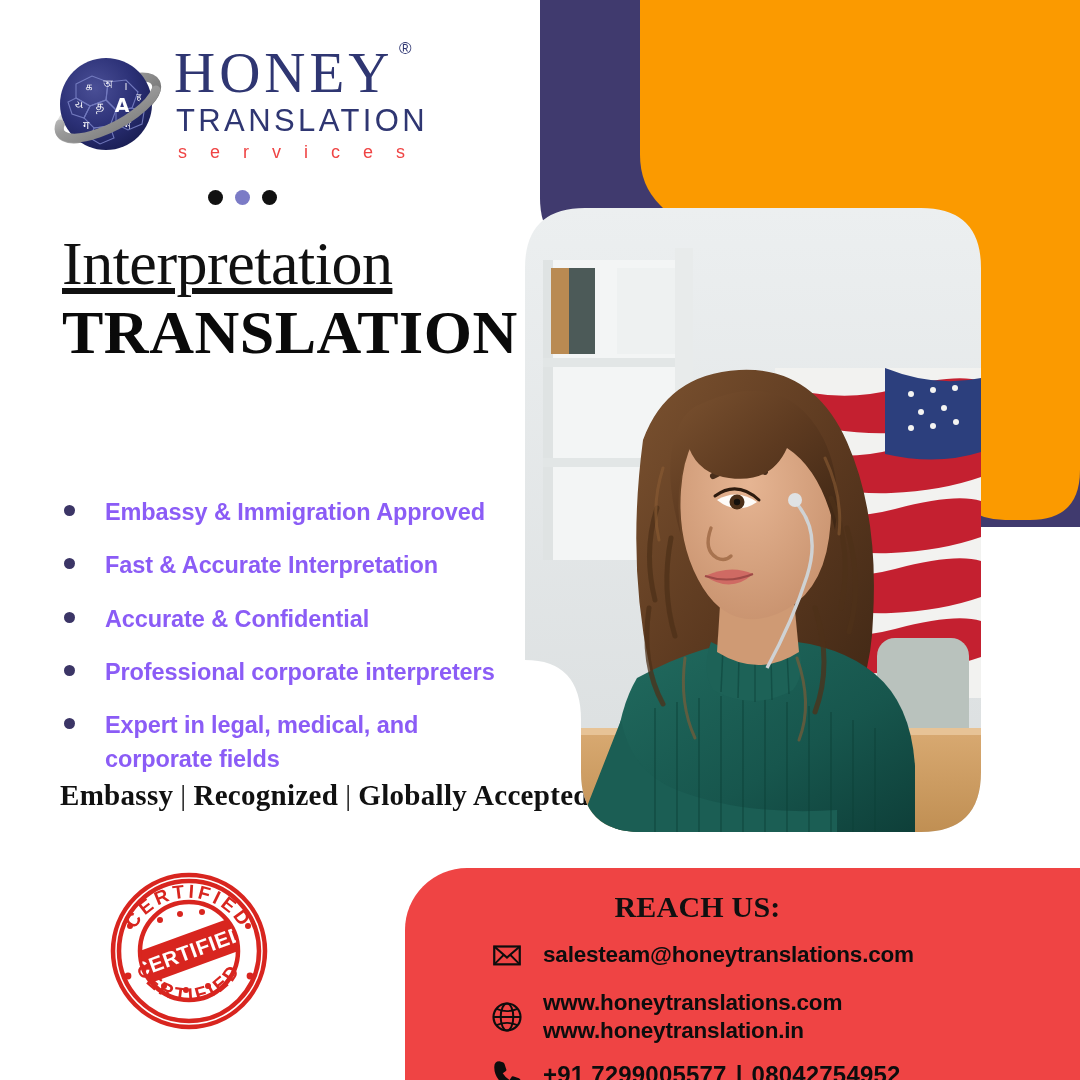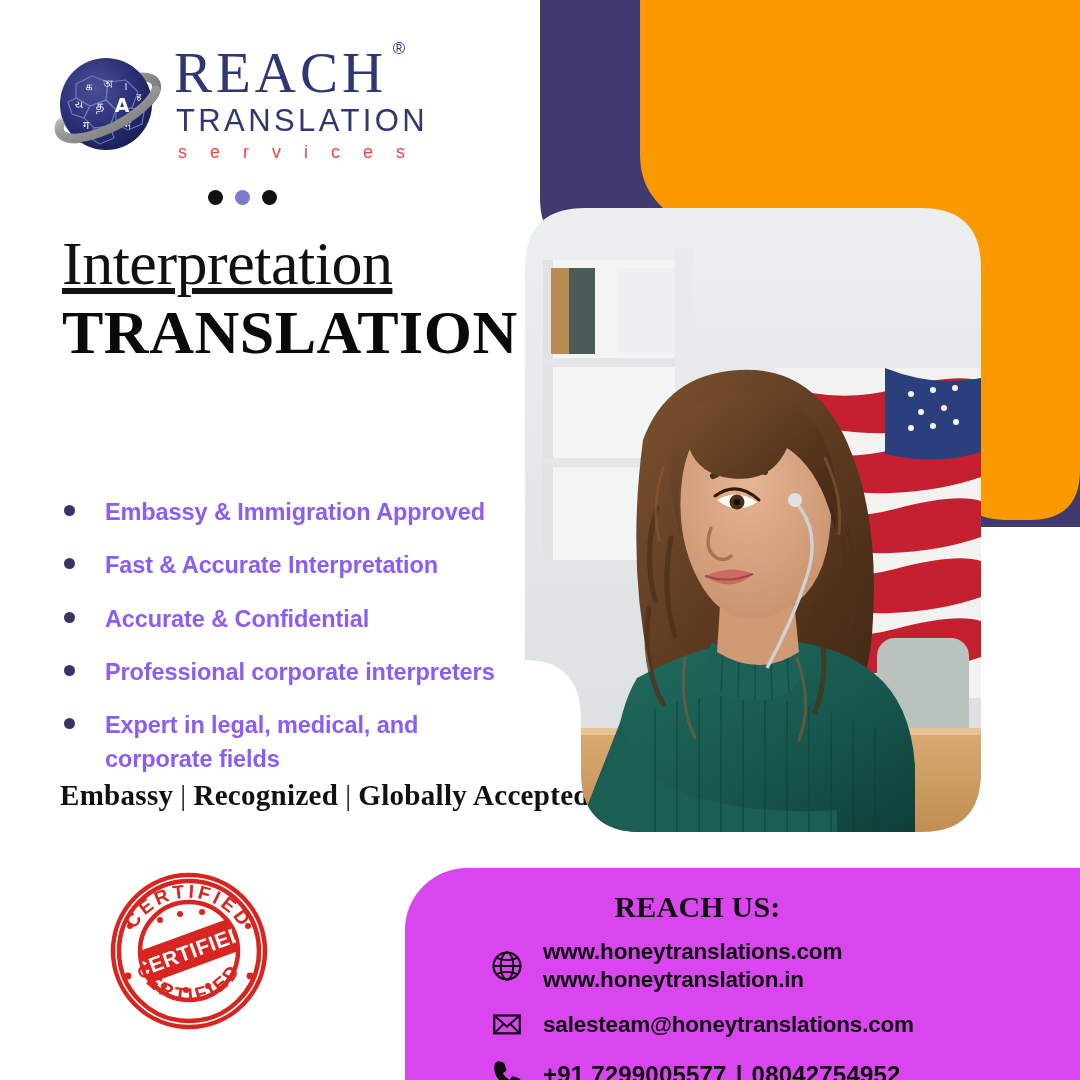--- a/index.html
+++ b/index.html
@@ -82,21 +82,21 @@
     overflow:hidden;
   }
   .photo{position:absolute;inset:0;}
 
   
   .stamp{position:absolute;left:106px;top:868px;width:165px;height:165px;}
 
   
   .contact{
     position:absolute;left:405px;top:868px;width:675px;height:212px;
-    background:#d946ef;
+    background:#ef4444;
     border-top-left-radius:62px;
   }
   .reach-title{
     font-family:"Liberation Serif", serif;
     font-size:30px;font-weight:700;color:#101010;
     text-align:center;margin:22px 0 0 0;letter-spacing:0.2px;
     padding-right:90px;
   }
   .c-row{display:flex;align-items:center;margin-left:82px;}
   .c-icon{width:40px;height:40px;flex:0 0 auto;margin-right:16px;display:flex;align-items:center;justify-content:center;}
@@ -205,21 +205,21 @@
         <text x="87" y="50" font-size="9">ह</text>
         <text x="34" y="79" font-size="11">ग</text>
         <text x="55" y="81" font-size="10">ಕ</text>
         <text x="76" y="79" font-size="10">ন</text>
       </g>
 
       <path d="M 8 74 A 54 20 -28 0 0 104 40" fill="none" stroke="url(#gring)" stroke-width="9" stroke-linecap="round"></path>
     </svg>
 
     <div class="logo-text">
-      <div class="logo-honey"><span>REACH</span><span class="logo-reg">®</span></div>
+      <div class="logo-honey"><span>HONEY</span><span class="logo-reg">®</span></div>
       <div class="logo-translation">TRANSLATION</div>
       <div class="logo-services">s e r v i c e s</div>
     </div>
   </div>
 
   <div class="dots">
     <span class="dot" style="background:#111111"></span>
     <span class="dot" style="background:#7B7BC6"></span>
     <span class="dot" style="background:#111111"></span>
   </div>
@@ -441,47 +441,47 @@
           <circle cx="80" cy="122" r="3"></circle>
           <circle cx="102" cy="118" r="3"></circle>
       </g>
       <text x="83" y="91" fill="#ffffff" font-family="'Liberation Sans',sans-serif" font-weight="bold" font-size="21" text-anchor="middle" letter-spacing="0.6" transform="rotate(-20 83 83)">CERTIFIED</text>
     </g>
   </svg>
 
   <div class="contact">
     <div class="reach-title">REACH US:</div>
 
+    <div class="c-row mail">
+      <span class="c-icon">
+        <svg viewBox="0 0 40 40" width="34" height="34">
+          <rect x="5" y="10" width="30" height="21" fill="none" stroke="#0d0d0d" stroke-width="2.6"></rect>
+          <path d="M5 10 L20 23 L35 10" fill="none" stroke="#0d0d0d" stroke-width="2.4"></path>
+          <path d="M5 31 L16 20 M35 31 L24 20" fill="none" stroke="#0d0d0d" stroke-width="2.2"></path>
+        </svg>
+      </span>
+      <span class="c-text">salesteam@honeytranslations.com</span>
+    </div>
+
     <div class="c-row web">
       <span class="c-icon">
         <svg viewBox="0 0 40 40" width="36" height="36">
           <circle cx="20" cy="20" r="15" fill="none" stroke="#0d0d0d" stroke-width="2.4"></circle>
           <ellipse cx="20" cy="20" rx="7" ry="15" fill="none" stroke="#0d0d0d" stroke-width="2.2"></ellipse>
           <line x1="5" y1="20" x2="35" y2="20" stroke="#0d0d0d" stroke-width="2.2"></line>
           <path d="M8.5 11 Q20 16 31.5 11" fill="none" stroke="#0d0d0d" stroke-width="2"></path>
           <path d="M8.5 29 Q20 24 31.5 29" fill="none" stroke="#0d0d0d" stroke-width="2"></path>
         </svg>
       </span>
       <span>
         <span class="c-text" style="display:block;">www.honeytranslations.com</span>
         <span class="c-text" style="display:block;">www.honeytranslation.in</span>
       </span>
     </div>
 
-    <div class="c-row mail">
-      <span class="c-icon">
-        <svg viewBox="0 0 40 40" width="34" height="34">
-          <rect x="5" y="10" width="30" height="21" fill="none" stroke="#0d0d0d" stroke-width="2.6"></rect>
-          <path d="M5 10 L20 23 L35 10" fill="none" stroke="#0d0d0d" stroke-width="2.4"></path>
-          <path d="M5 31 L16 20 M35 31 L24 20" fill="none" stroke="#0d0d0d" stroke-width="2.2"></path>
-        </svg>
-      </span>
-      <span class="c-text">salesteam@honeytranslations.com</span>
-    </div>
-
     <div class="c-row phone">
       <span class="c-icon">
         <svg viewBox="0 0 40 40" width="34" height="34">
           <path fill="#0d0d0d" d="M11 5 q-6 0 -6 7 q0 10 8 18 q8 8 17 8 q6 0 6 -6 l0 -4 q0 -2 -2 -3 l-6 -2 q-2 -1 -3 1 l-2 3 q-5 -3 -8 -8 l3 -2 q2 -1 1 -3 l-2 -6 q-1 -2 -3 -2 z"></path>
         </svg>
       </span>
       <span class="c-text phone-t"><span>+91 7299005577</span><span class="pipe">|</span><span>08042754952</span></span>
     </div>
   </div>
 

